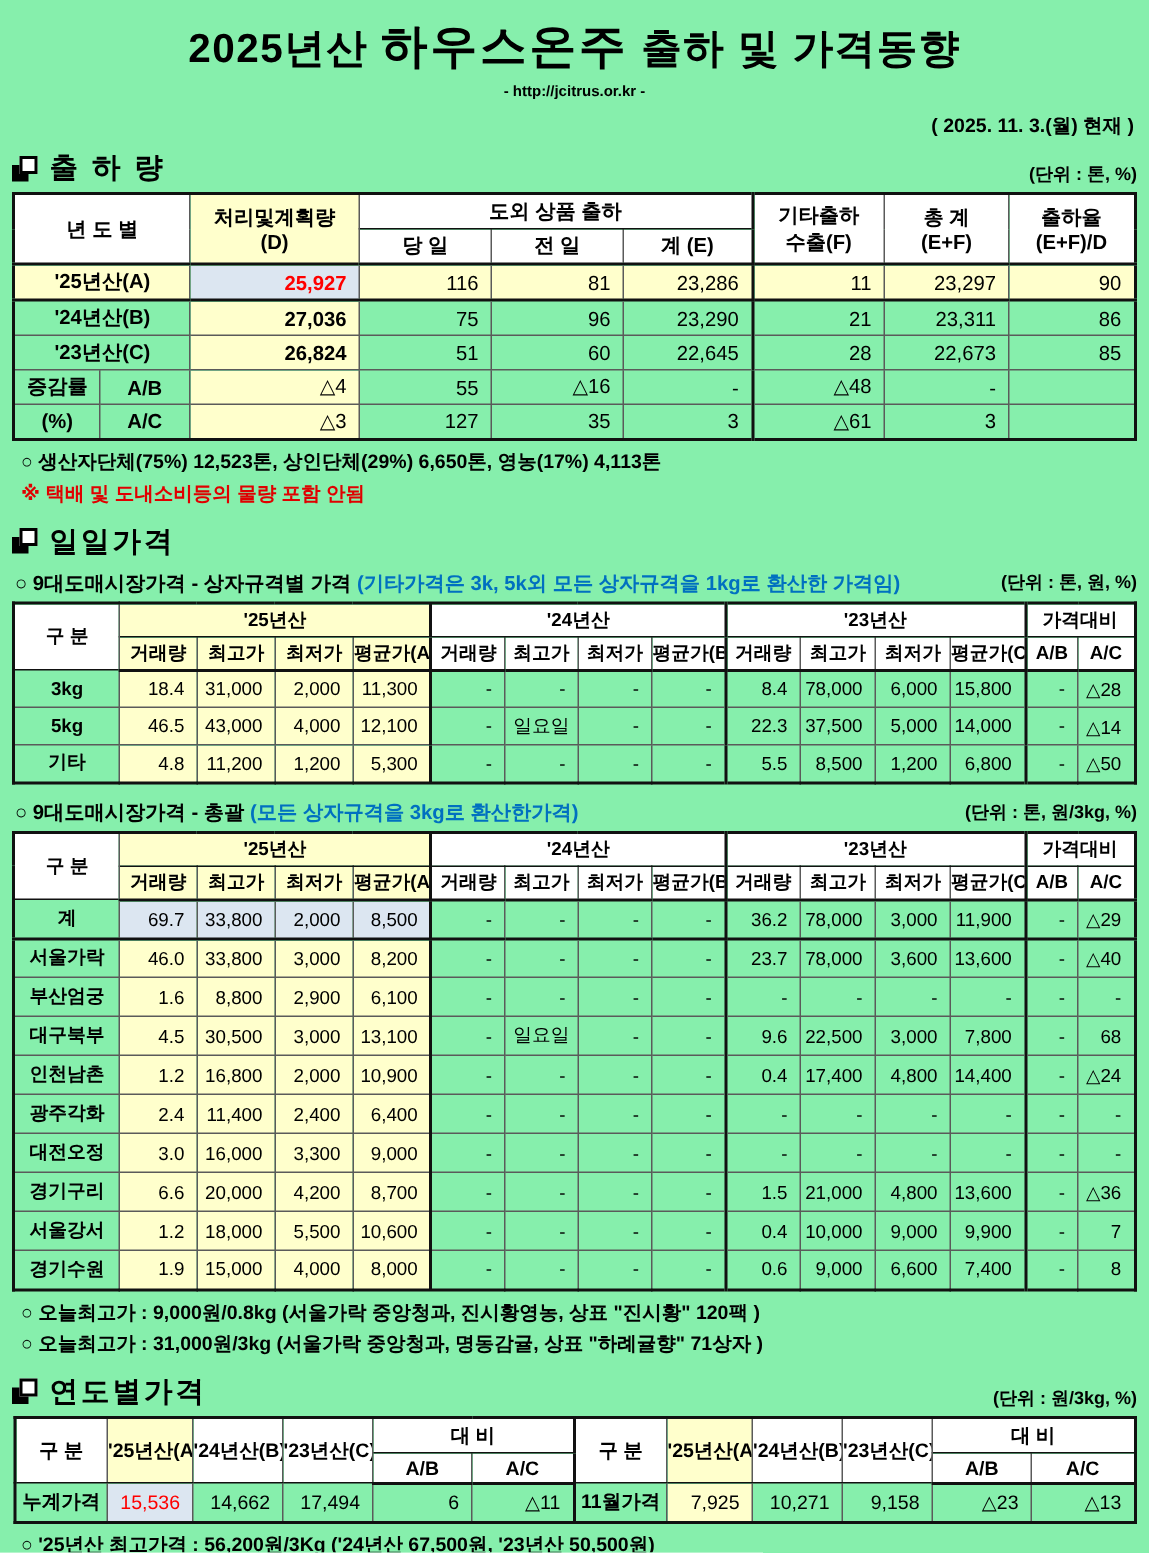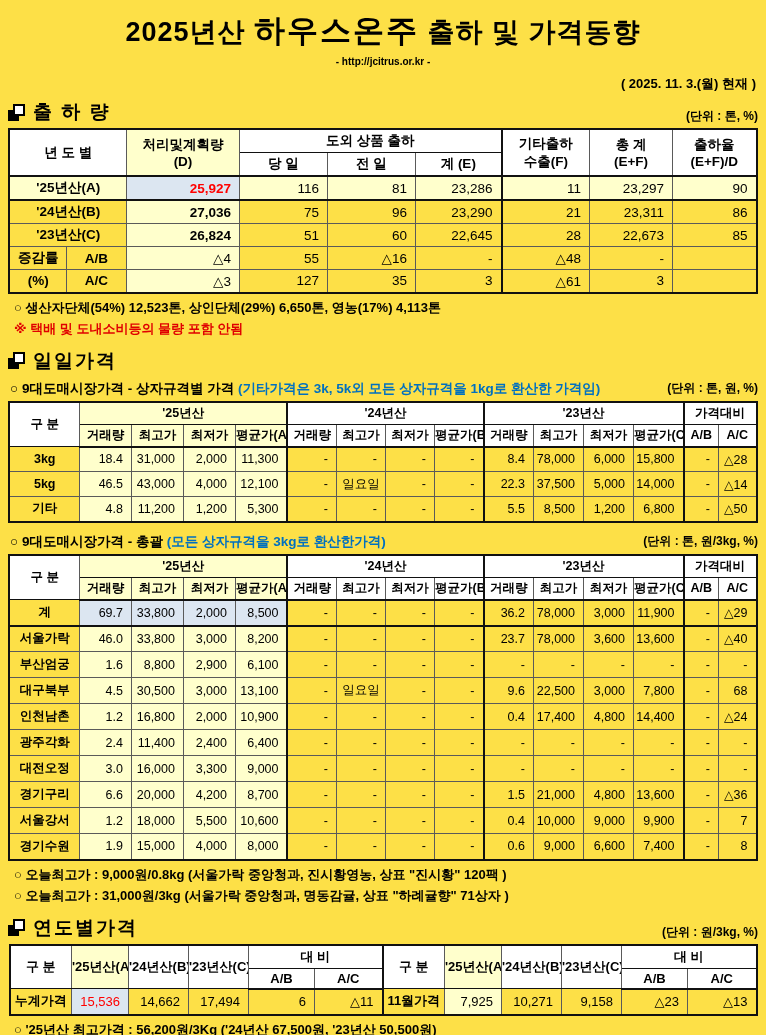--- a/index.html
+++ b/index.html
@@ -1,17 +1,17 @@
 <!DOCTYPE html>
 <html><head>
 <meta charset="utf-8">
 <style>
   * { margin:0; padding:0; box-sizing:border-box; }
   body { background:#fff; font-family:"Liberation Sans","DejaVu Sans",sans-serif; color:#1a1a1a; }
-  .page { width:766px; height:1035px; margin:0 auto; padding:6px 8px 16px 8px; background:#fde047; overflow:hidden; }
+  .page { width:766px; height:1035px; margin:0 auto; padding:6px 8px 16px 8px; background:#86efac; overflow:hidden; }
 
   
   .title { text-align:center; font-weight:800; font-size:27px; letter-spacing:1px; margin-top:4px; color:#000; }
   .title .t-main { font-size:31px; letter-spacing:2px; }
   .url-line { text-align:center; font-size:10px; font-weight:bold; margin-top:4px; color:#000; }
   .date-line { text-align:right; font-size:13px; font-weight:bold; margin:8px 2px 2px 0; color:#000; }
 
   
   .sect { display:flex; align-items:flex-end; justify-content:space-between; margin:6px 0 3px 0;text-align:center; }
   .sect-left { display:flex; align-items:center; gap:8px; }
@@ -166,21 +166,21 @@
           <td class="num">35</td>
           <td class="num gsep">3</td>
           <td class="num">△61</td>
           <td class="num">3</td>
           <td class="num"></td>
         </tr>
       </tbody>
   </table>
 
   <div class="notes" id="shipment-notes">
-      <div class="note">○ 생산자단체(54%) 12,523톤, 상인단체(29%) 6,650톤, 영농(17%) 4,113톤</div>
+      <div class="note">○ 생산자단체(75%) 12,523톤, 상인단체(29%) 6,650톤, 영농(17%) 4,113톤</div>
       <div class="note red">※ 택배 및 도내소비등의 물량 포함 안됨</div>
     </div>
 
   <div class="sect" style="margin-top:10px;">
     <div class="sect-left">
       <span class="sq-icon">
           <span class="back"></span>
           <span class="front"></span>
         </span>
       <span class="sect-title">일일가격</span>

